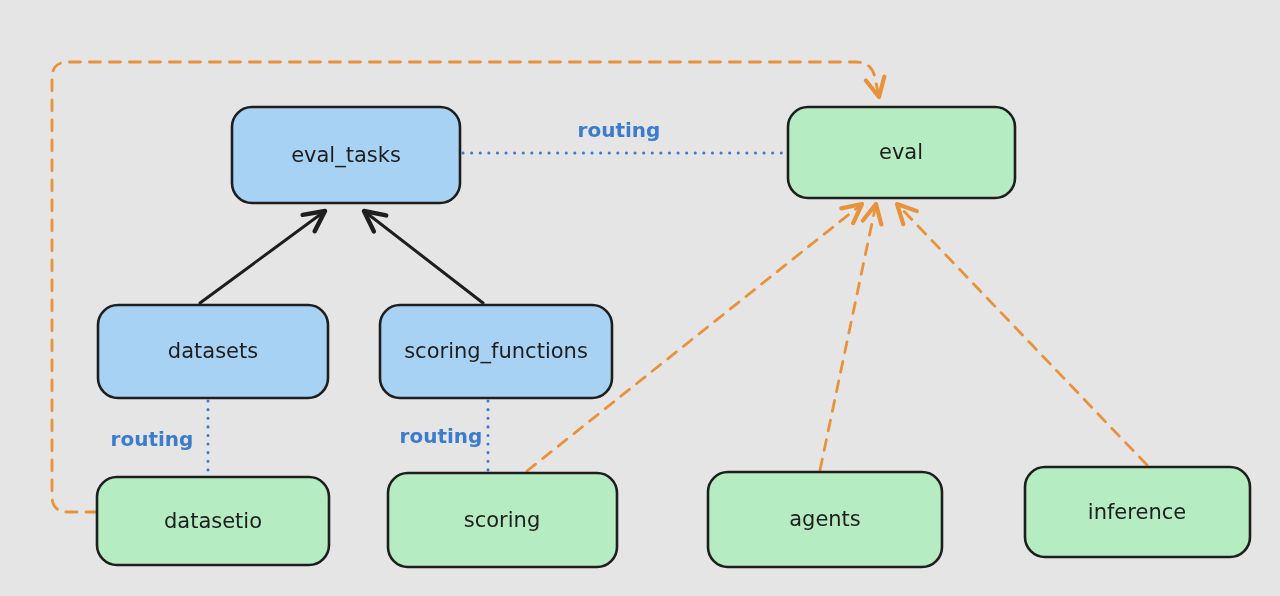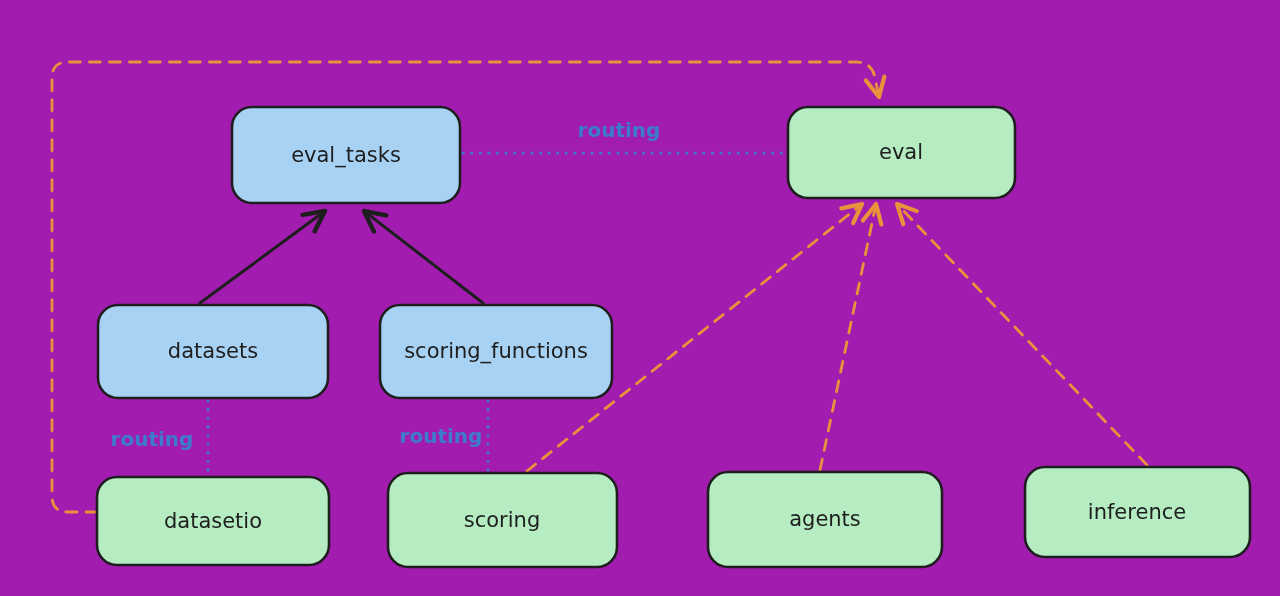--- a/index.html
+++ b/index.html
@@ -5,21 +5,21 @@
   html, body {
     margin: 0;
     padding: 0;
     background: #ffffff;
     font-family: "DejaVu Sans", sans-serif;
   }
   .stage {
     position: relative;
     width: 1280px;
     height: 596px;
-    background: #a21caf;
+    background: #e5e5e5;
     overflow: hidden;
   }
   svg { display: block; }
 
   .node rect {
     stroke: #1e1e1e;
     stroke-width: 2.6;
   }
   .node text {
     font-family: "DejaVu Sans", sans-serif;

